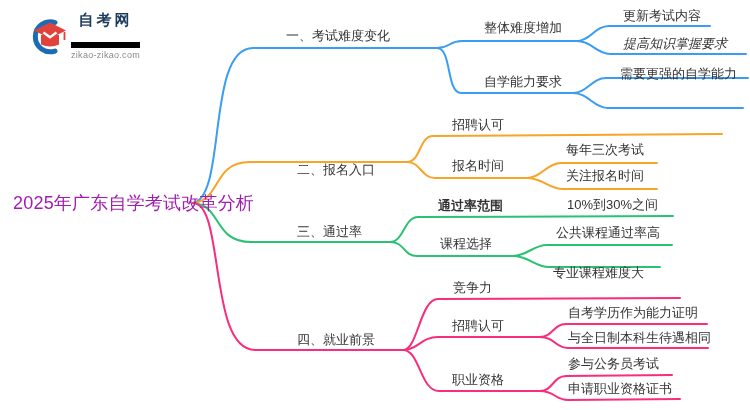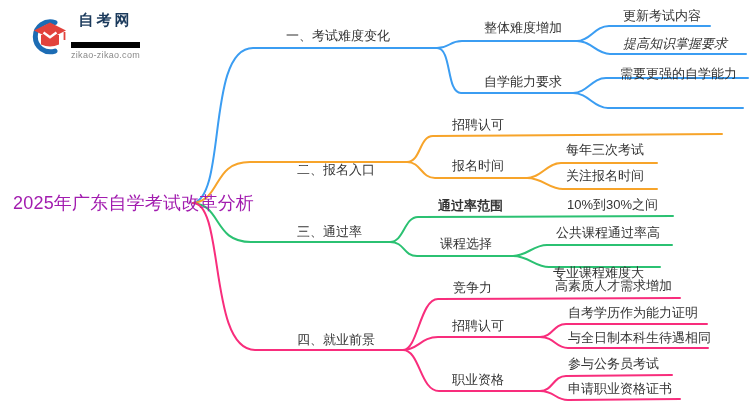--- a/index.html
+++ b/index.html
@@ -93,21 +93,20 @@
 
   <div class="node" style="left:297px; top:232px;">三、通过率</div>
   <div class="node" style="left:438px; top:206px;font-weight:bold;">通过率范围</div>
   <div class="node" style="left:567px; top:205px;">10%到30%之间</div>
   <div class="node" style="left:440px; top:244px;font-family:Liberation Serif, serif;">课程选择</div>
   <div class="node" style="left:556px; top:233px;">公共课程通过率高</div>
   <div class="node" style="left:553px; top:257px;margin-top:16px;">专业课程难度大</div>
 
   <div class="node" style="left:297px; top:340px;">四、就业前景</div>
   <div class="node" style="left:453px; top:288px;">竞争力</div>
-  <div class="node" style="left:555px; top:286px;">高素质人才需求增加</div>
   <div class="node" style="left:452px; top:326px;">招聘认可</div>
   <div class="node" style="left:568px; top:313px;">自考学历作为能力证明</div>
   <div class="node" style="left:568px; top:338px;">与全日制本科生待遇相同</div>
   <div class="node" style="left:452px; top:380px;">职业资格</div>
   <div class="node" style="left:568px; top:389px;">申请职业资格证书</div>
   <div class="node" style="left:568px; top:364px;">参与公务员考试</div>
 
 </div>
 
 </body></html>

